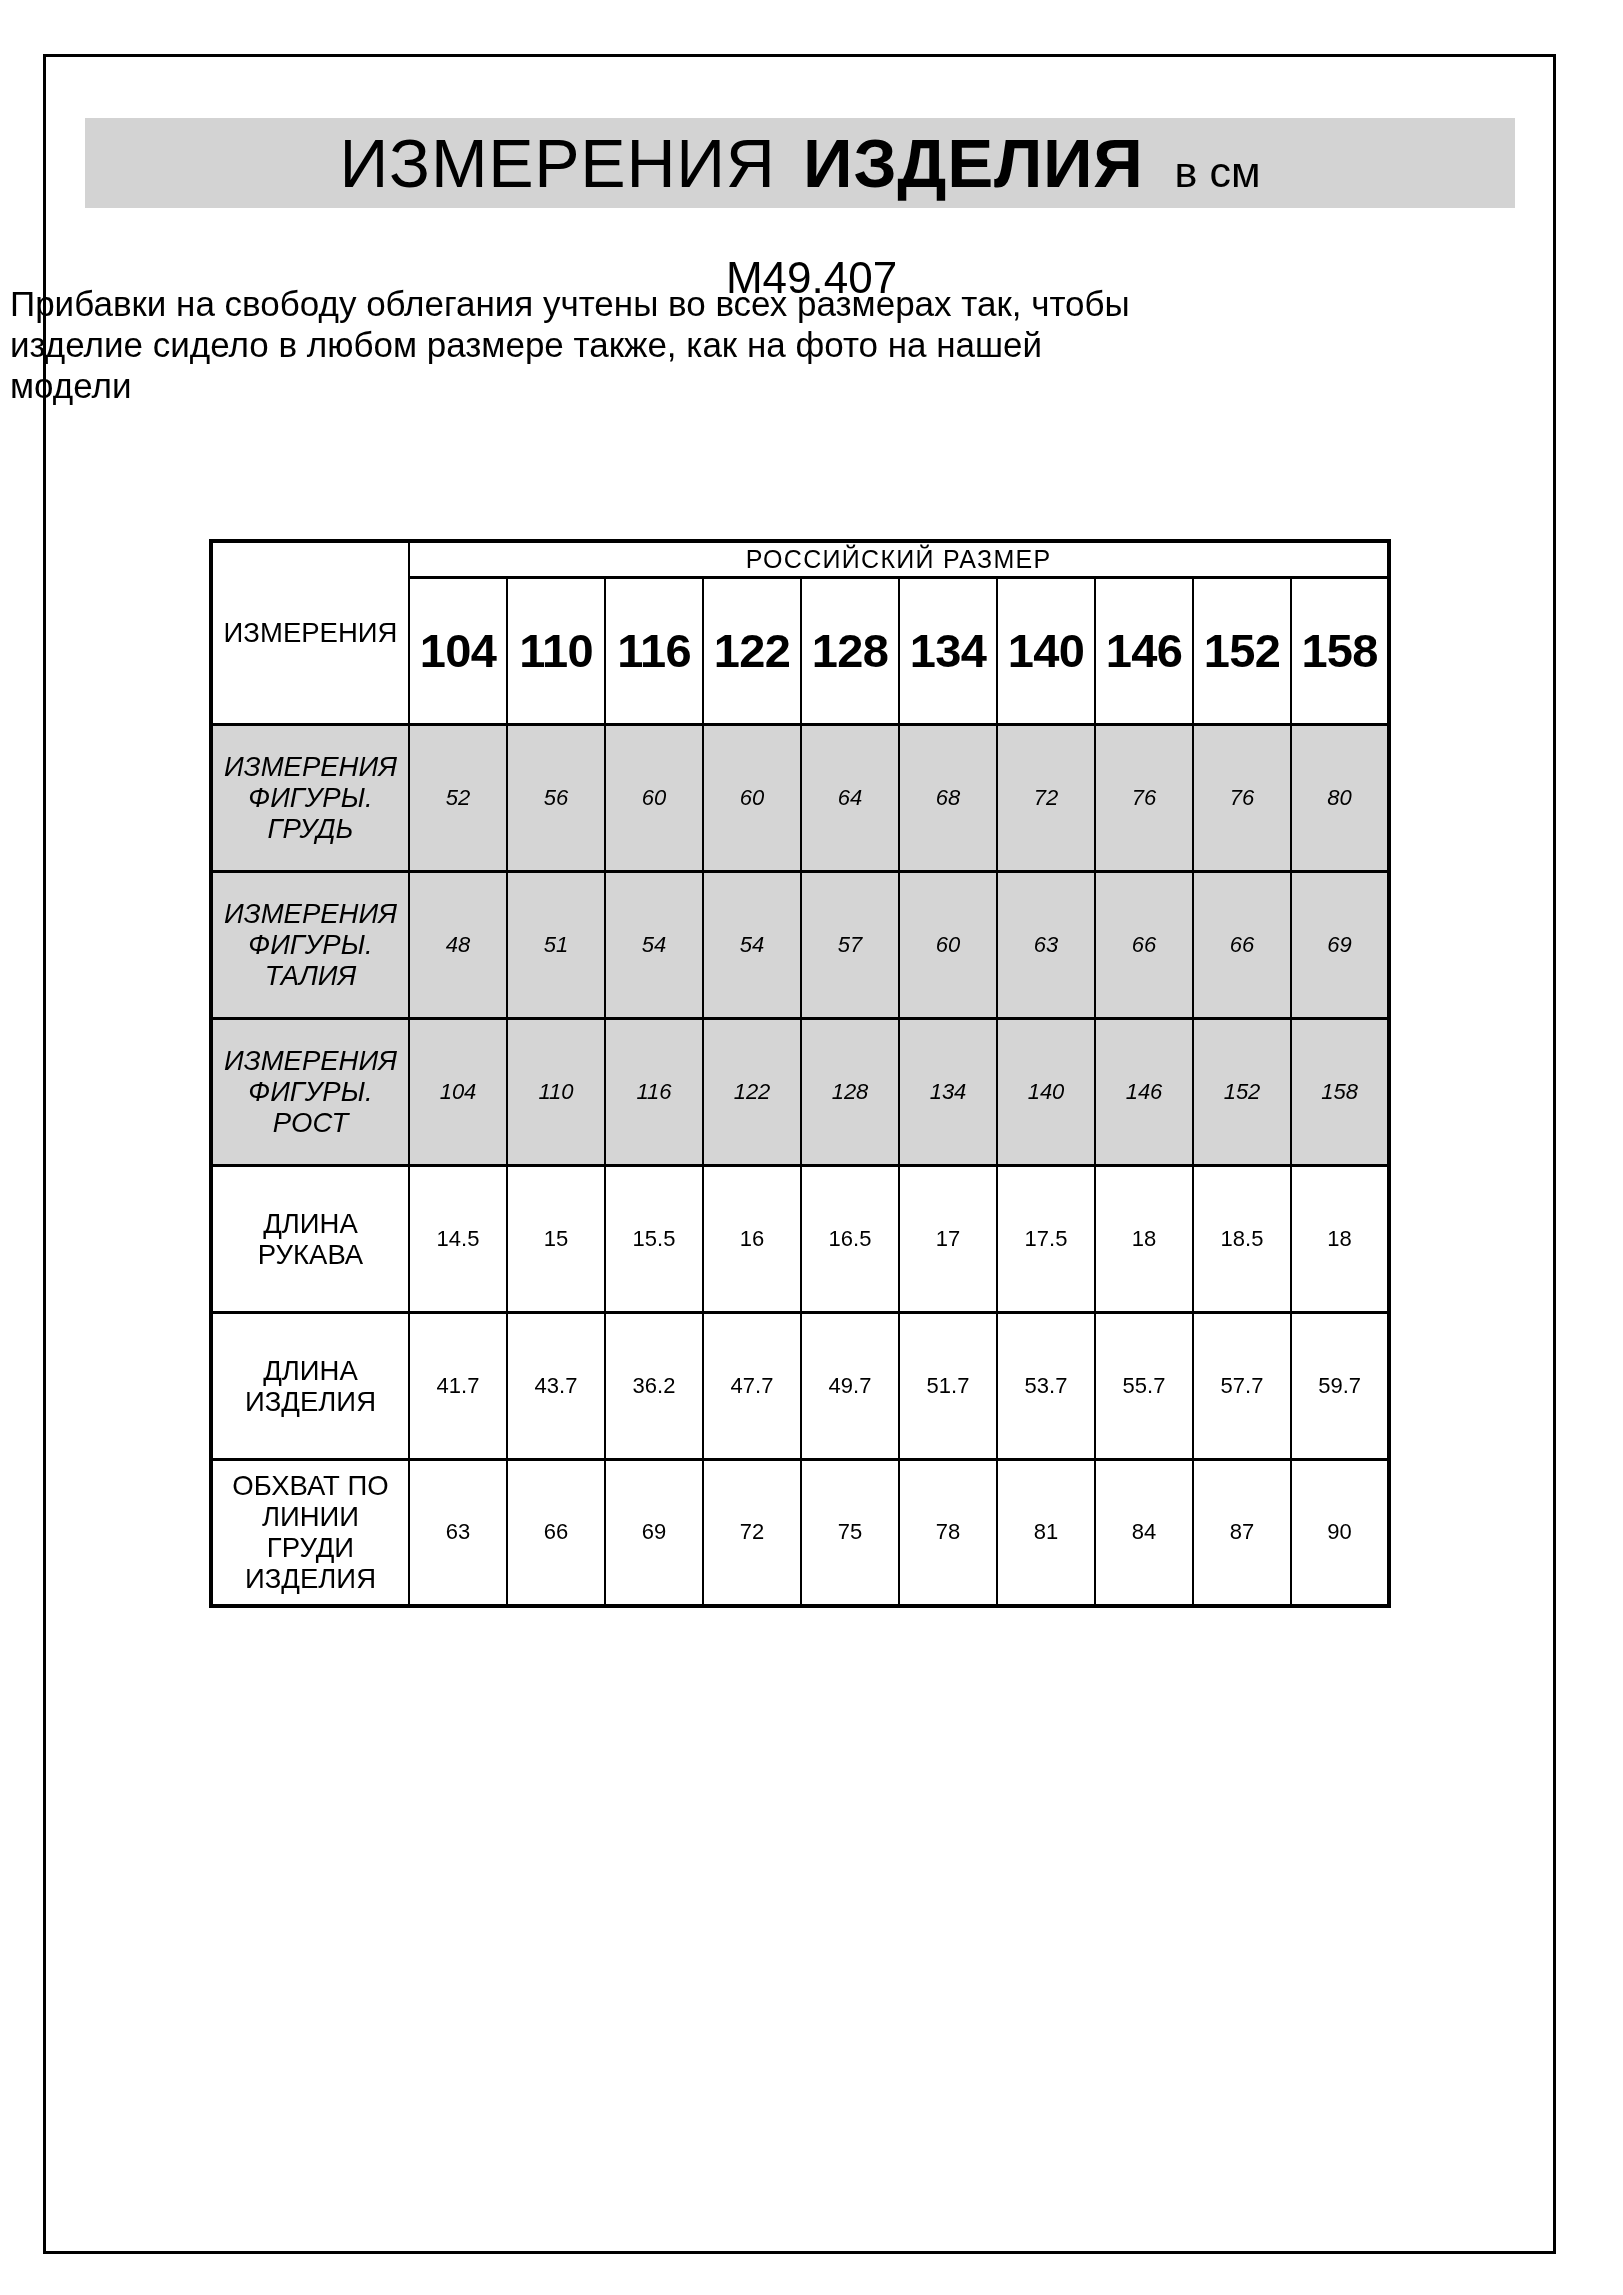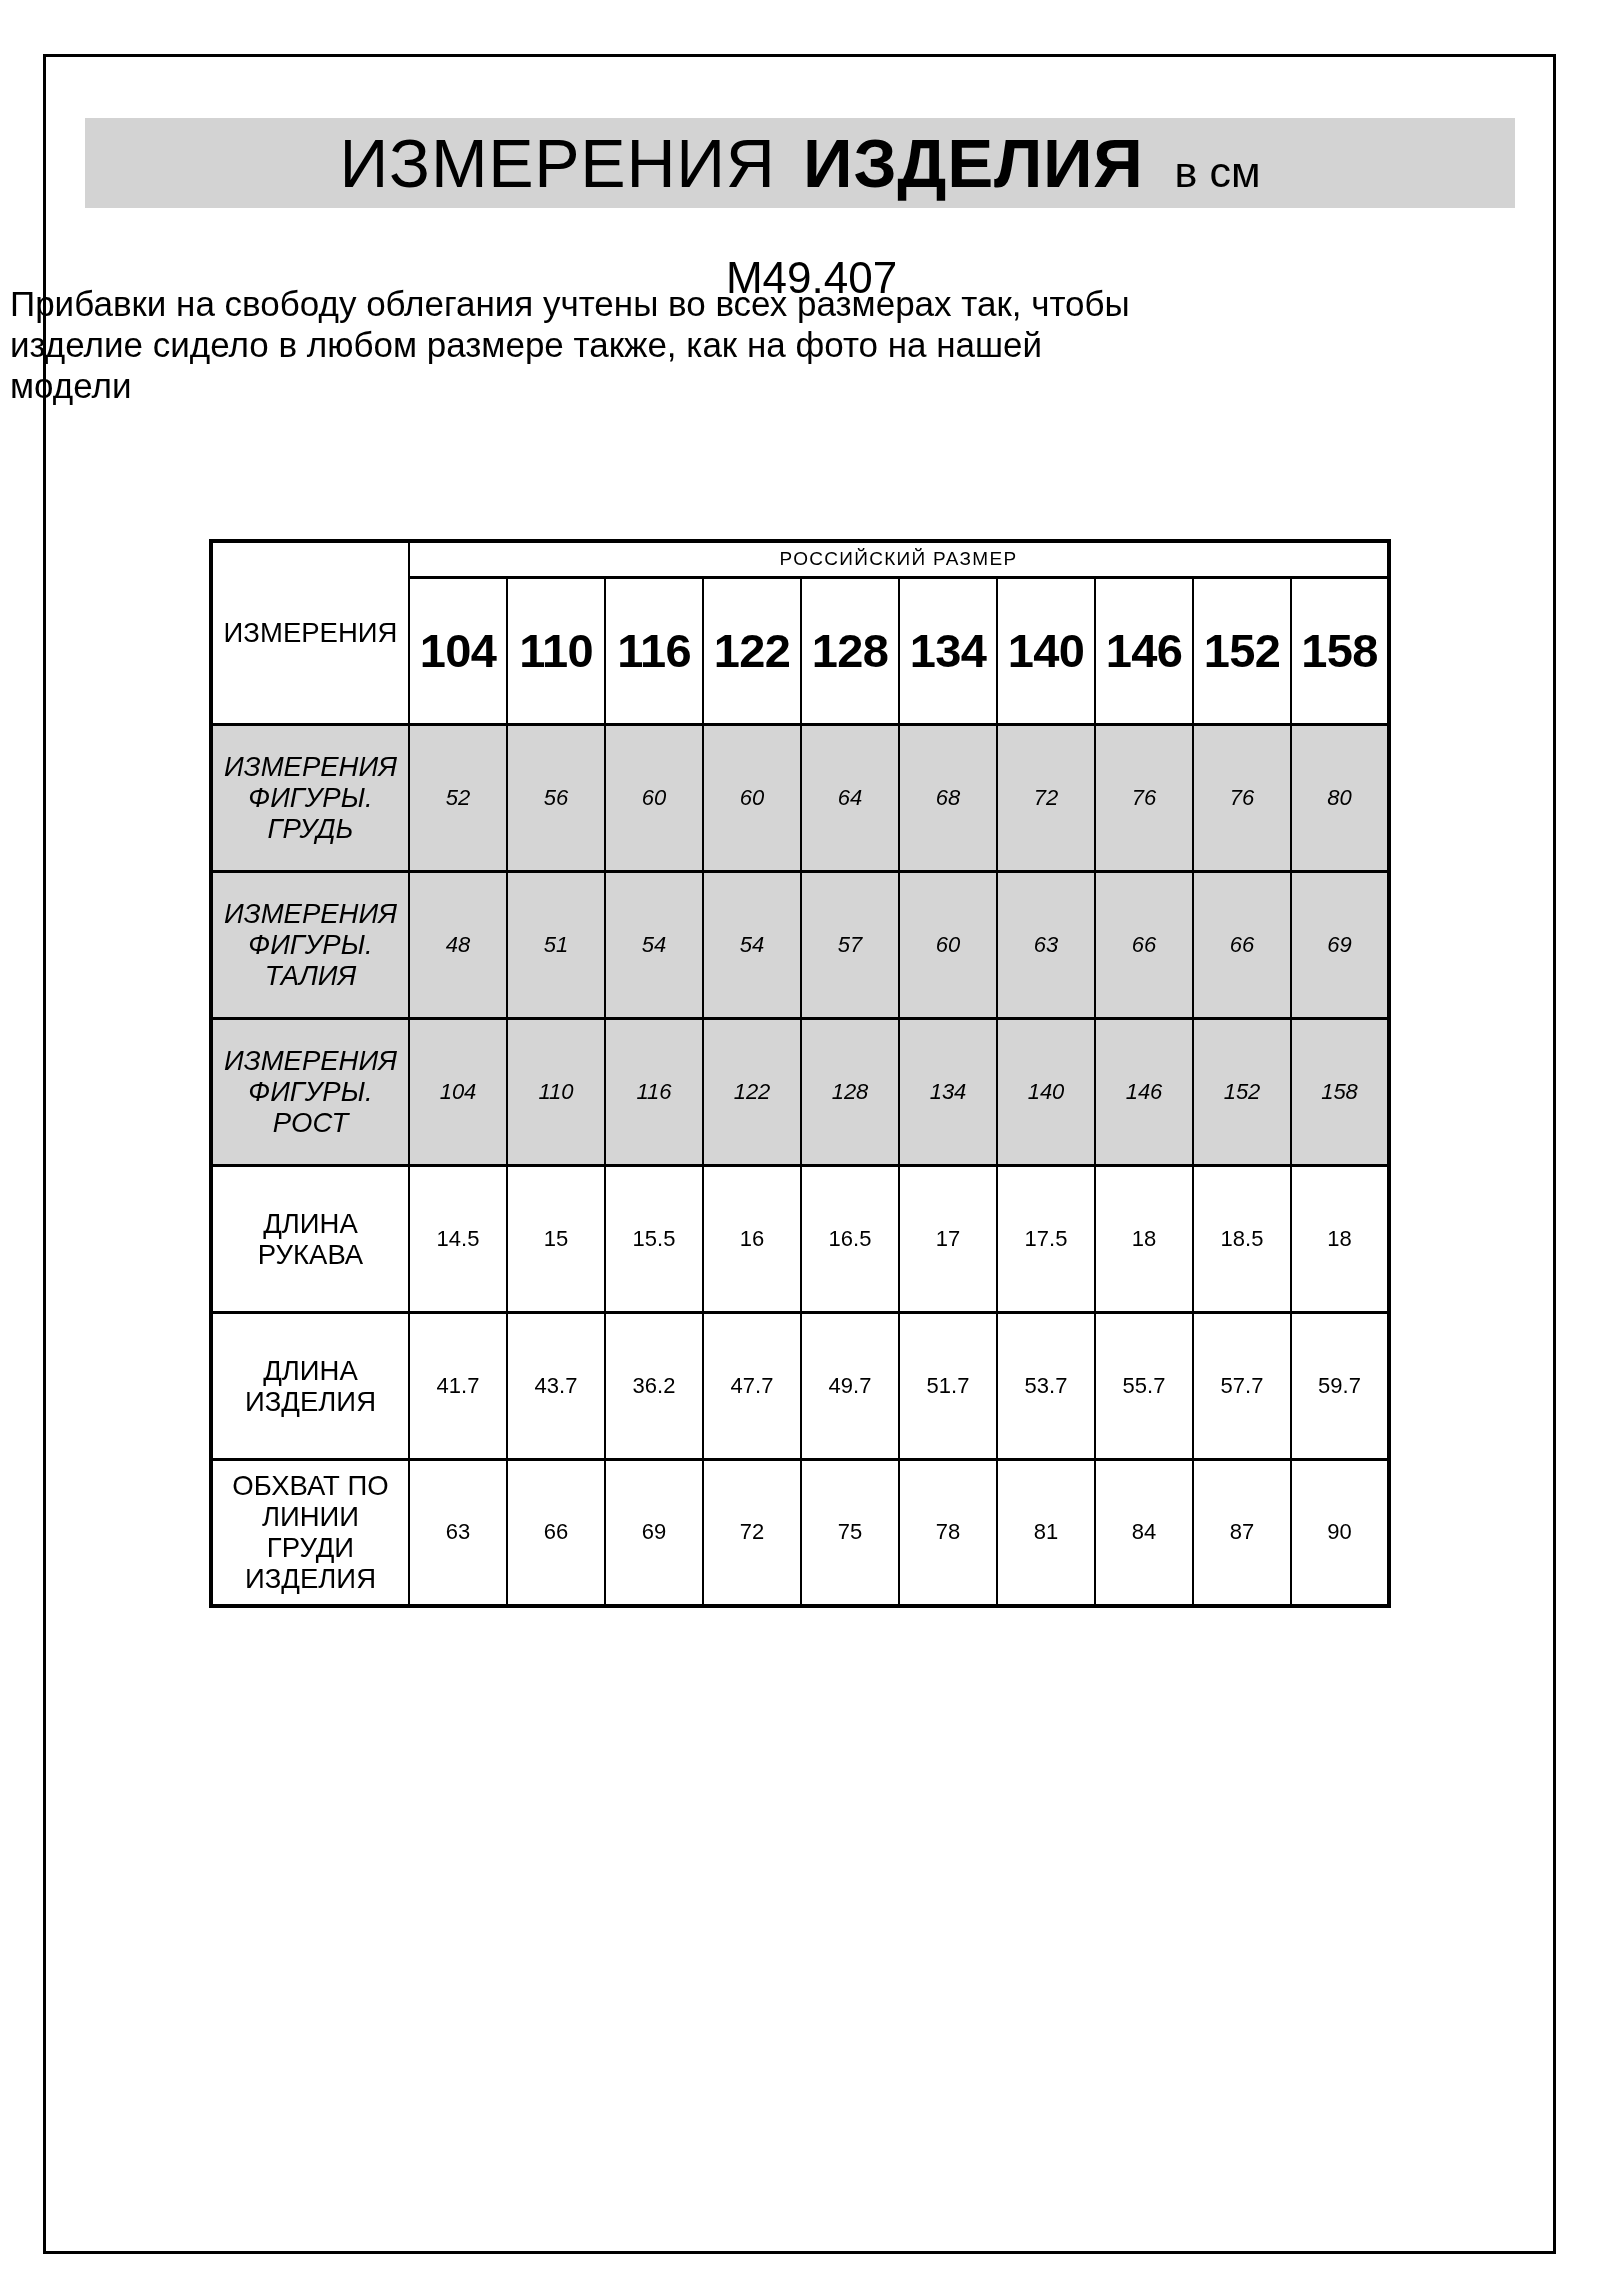--- a/index.html
+++ b/index.html
@@ -49,21 +49,21 @@
   .size-table th,.size-table td{
     border:2.6px solid #000;
     border-top-width:3.9px;
     border-bottom-width:3.9px;
     padding:0;
     vertical-align:middle;
     white-space:pre-line;
     font-weight:400;
   }
   tr.header-top{height:36px;}
-  .size-group-header{font-size:19px;letter-spacing:1.3px;font-weight:400;}
+  .size-group-header{font-size:25px;letter-spacing:1.3px;font-weight:400;}
   .corner-cell{font-size:27.5px;font-weight:400;background:#ffffff;}
   tr.size-row{height:147px;}
   tr.size-row th{font-size:47px;font-weight:700;letter-spacing:-0.7px;}
   tbody tr{height:147px;}
   .row-label{font-size:27.5px;line-height:31px;}
   .value-cell{font-size:22px;}
   tr.shade th,tr.shade td{background:#d5d5d5;}
   .italic{font-style:italic;}
 </style>
 </head>

